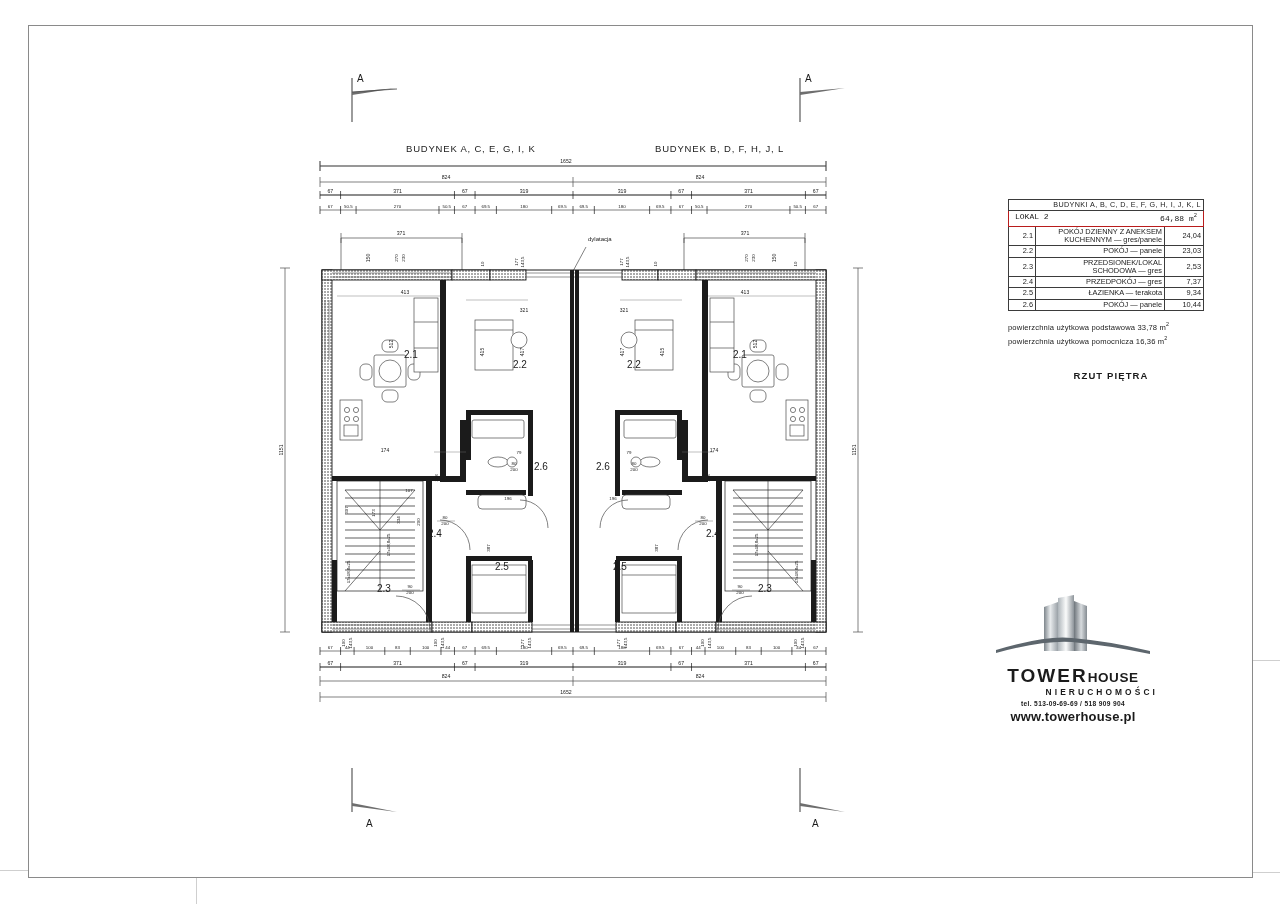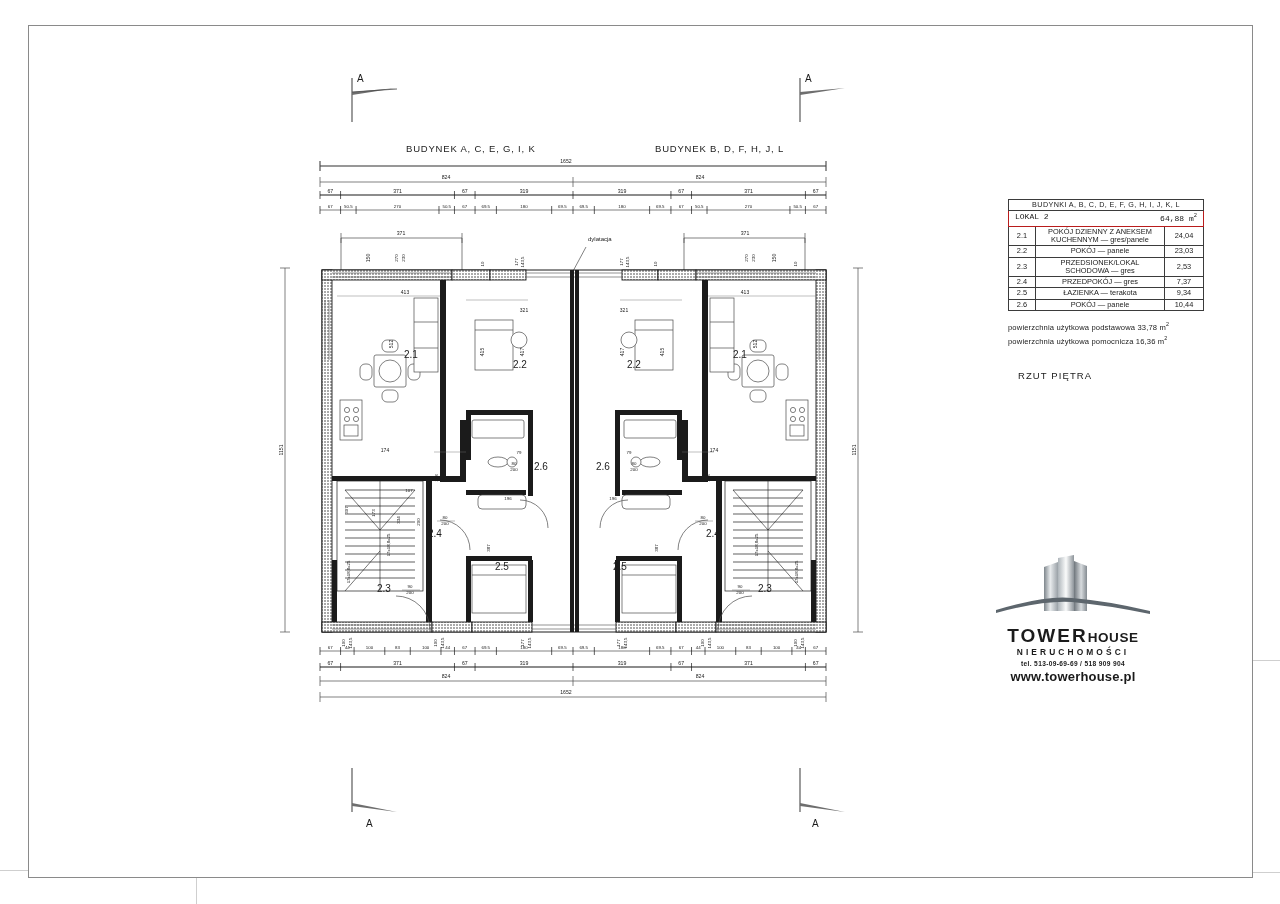--- a/index.html
+++ b/index.html
@@ -14,37 +14,37 @@
   .lbl-bud{font-size:9.5px;letter-spacing:.8px;}
   .dim{font-size:5.2px;}
   .roomno{font-size:10px;}
   .tiny{font-size:4.4px;}
   .tiny2{font-size:5px;}
   .secA{font-size:10px;}
   .note{font-size:6px;}
   
   .info{position:absolute;left:1008px;top:199px;width:196px;}
   table.rooms{border-collapse:collapse;width:196px;font-size:7.4px;}
-  table.rooms td{border:1px solid #3b3b3b;padding:1px 2px;text-align:center;
+  table.rooms td{border:1px solid #3b3b3b;padding:1px 2px;text-align:right;
                  line-height:1.12;vertical-align:middle;}
   td.idx{width:22px;font-size:7.4px;}
   td.area{width:34px;}
   td.hdr{font-size:7.2px;letter-spacing:.4px;padding:1px 2px;}
   td.lokal{font-size:8px;text-align:left;padding:2px 4px;}
   .sums{margin-top:9px;font-size:7.6px;line-height:1.75;letter-spacing:.15px;}
   .sups{font-size:5.4px;vertical-align:super;}
-  .title-rzut{margin-top:22px;font-size:9.5px;
-              letter-spacing:1.1px;font-weight:400;padding-left:10px;}
+  .title-rzut{margin-top:22px;text-align:center;font-size:9.5px;
+              letter-spacing:1.1px;font-weight:700;padding-left:10px;}
   
-  .logo{position:absolute;left:988px;top:553px;width:170px;text-align:center;}
+  .logo{position:absolute;left:988px;top:593px;width:170px;text-align:center;}
   .logo-mark{position:relative;height:72px;}
   .lg-txt1{font-size:19px;letter-spacing:2px;font-weight:700;color:#1b1b1b;
            line-height:1;margin-top:1px;}
   .lg-txt1 span.hs{font-size:13.5px;letter-spacing:.6px;font-weight:600;}
-  .lg-txt2{font-size:8.4px;letter-spacing:3.1px;font-weight:700;margin-top:2px;}
+  .lg-txt2{font-size:8.4px;letter-spacing:3.1px;font-weight:700;margin-top:2px;text-align:right;}
   .lg-txt3{font-size:6.6px;letter-spacing:.35px;font-weight:700;margin-top:3px;}
   .lg-txt4{font-size:13px;letter-spacing:.2px;font-weight:700;margin-top:2px;}
 </style>
 </head>
 <body>
 
 <div class="frame"></div>
 <div class="tick" style="left:0;top:870px;width:28px;height:1px;"></div>
 <div class="tick" style="left:1253px;top:872px;width:27px;height:1px;"></div>
 <div class="tick" style="left:196px;top:878px;width:1px;height:26px;"></div>

